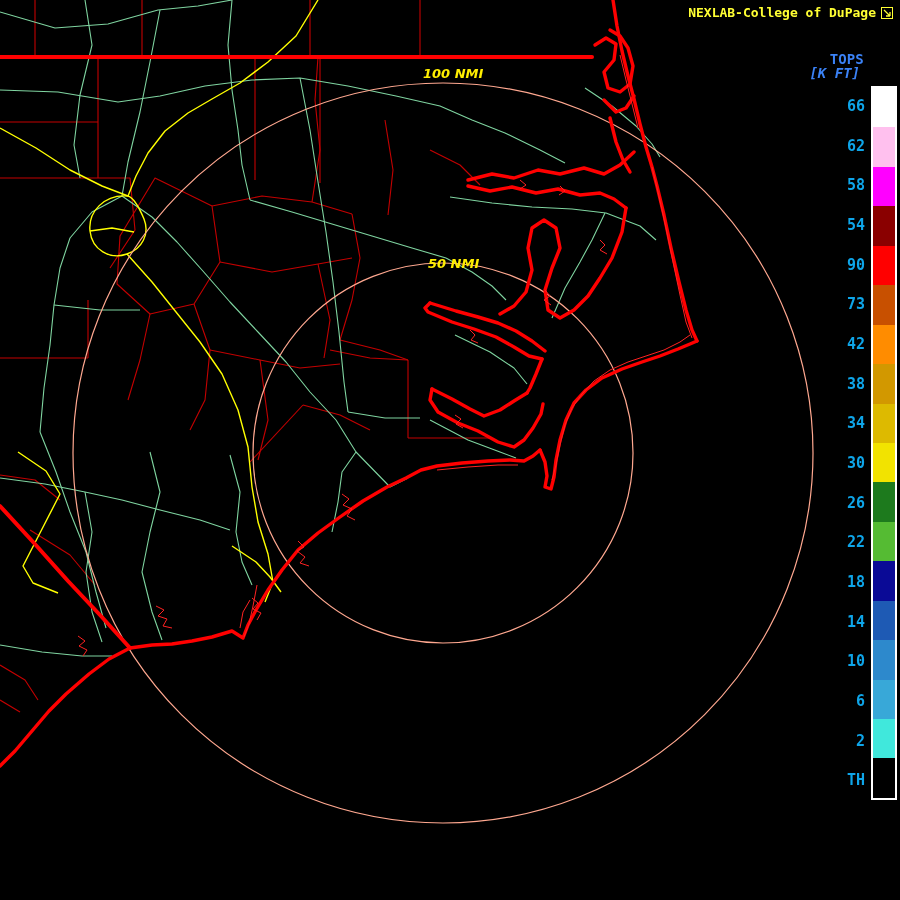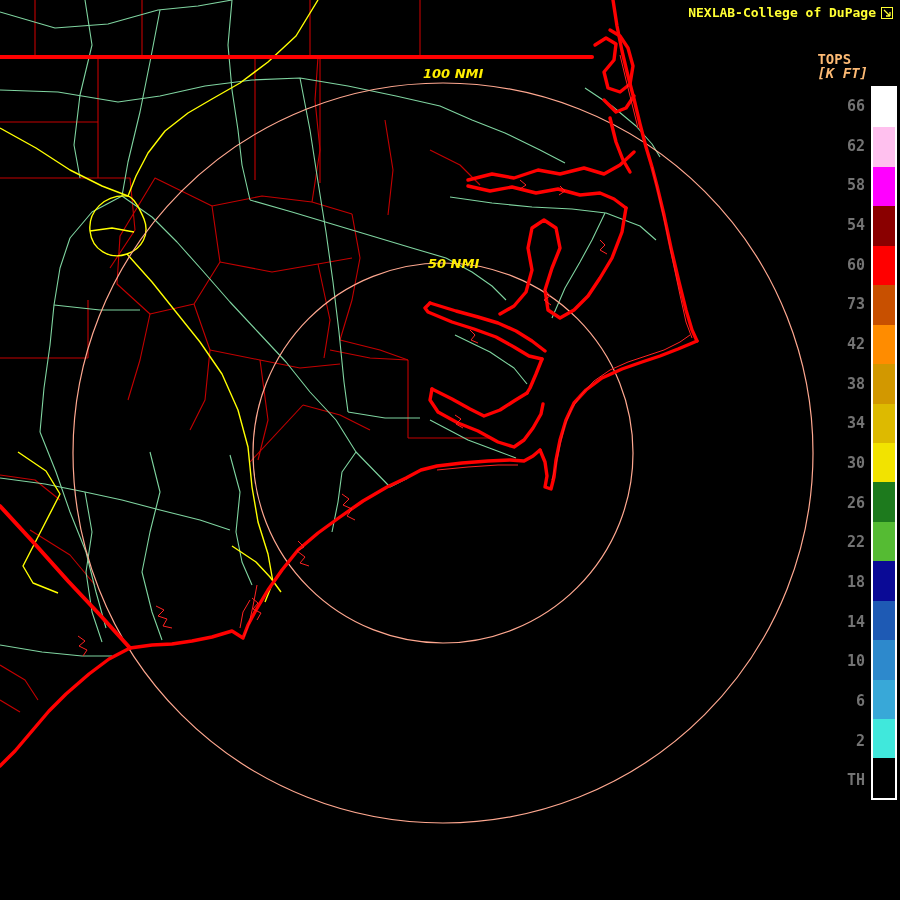--- a/index.html
+++ b/index.html
@@ -10,35 +10,35 @@
   .county{stroke:#C40000;stroke-width:1.1;fill:none;stroke-linejoin:round;}
   .road{stroke:#7FD4A0;stroke-width:1.1;fill:none;stroke-linejoin:round;}
   .hwy{stroke:#FFFF00;stroke-width:1.4;fill:none;stroke-linejoin:round;}
   .border{stroke:#FF0000;stroke-width:4;fill:none;stroke-linejoin:round;stroke-linecap:round;}
   .coast{stroke:#FF0000;stroke-width:3.4;fill:none;stroke-linejoin:round;stroke-linecap:round;}
   .detail{stroke:#FF2222;stroke-width:1;fill:none;stroke-linejoin:round;}
   .ring{stroke:#FFA890;stroke-width:1.2;fill:none;}
   
   .credit{position:absolute;top:5px;right:7px;color:#FFFF33;font-size:13px;font-weight:bold;
           display:flex;align-items:center;gap:5px;white-space:nowrap;margin-left:12px;}
-  .scale-title{position:absolute;top:52px;right:8px;color:#fdba74;font-size:14px;font-weight:bold;
-               text-align:left;line-height:14px;}
+  .scale-title{position:absolute;top:52px;right:16px;color:#3b82f6;font-size:14px;font-weight:bold;
+               text-align:center;line-height:14px;}
   .scale-title .units{padding-right:24px;font-style:italic;}
   .ring-label{position:absolute;color:#FFEE00;font-size:13px;font-weight:bold;font-style:italic;
               font-family:"DejaVu Sans","Liberation Sans",sans-serif;white-space:nowrap;}
   .footer{position:absolute;left:0;bottom:3px;width:100%;text-align:center;color:#ECECEC;
           font-size:15px;letter-spacing:1.5px;white-space:nowrap;}
   
   .scale-bar{position:absolute;top:86px;right:3px;width:22px;height:710px;background:#000;
              border:2px solid #FFF;display:flex;flex-direction:column;}
   .scale-bar .seg{flex:1 1 0;}
   .scale-labels{position:absolute;top:86px;right:35px;height:714px;width:30px;
                 display:flex;flex-direction:column;}
   .scale-labels .lbl{flex:1 1 0;display:flex;align-items:center;justify-content:flex-end;
-                     color:#737373;font-size:15px;font-weight:bold;text-align:center;}
+                     color:#0ea5e9;font-size:15px;font-weight:bold;text-align:center;}
 </style>
 </head>
 <body>
 
 <div class="stage">
 
   <svg class="map-svg" width="900" height="900" viewBox="0 0 900 900">
 
     <g>
       <path class="county" d="M35,0 V57"></path>
@@ -172,21 +172,21 @@
   <div class="scale-title">
     <div>TOPS</div>
     <div class="units">[K FT]</div>
   </div>
 
   <div class="scale-labels">
       <div class="lbl">66</div>
       <div class="lbl">62</div>
       <div class="lbl">58</div>
       <div class="lbl">54</div>
-      <div class="lbl">60</div>
+      <div class="lbl">90</div>
       <div class="lbl">73</div>
       <div class="lbl">42</div>
       <div class="lbl">38</div>
       <div class="lbl">34</div>
       <div class="lbl">30</div>
       <div class="lbl">26</div>
       <div class="lbl">22</div>
       <div class="lbl">18</div>
       <div class="lbl">14</div>
       <div class="lbl">10</div>

